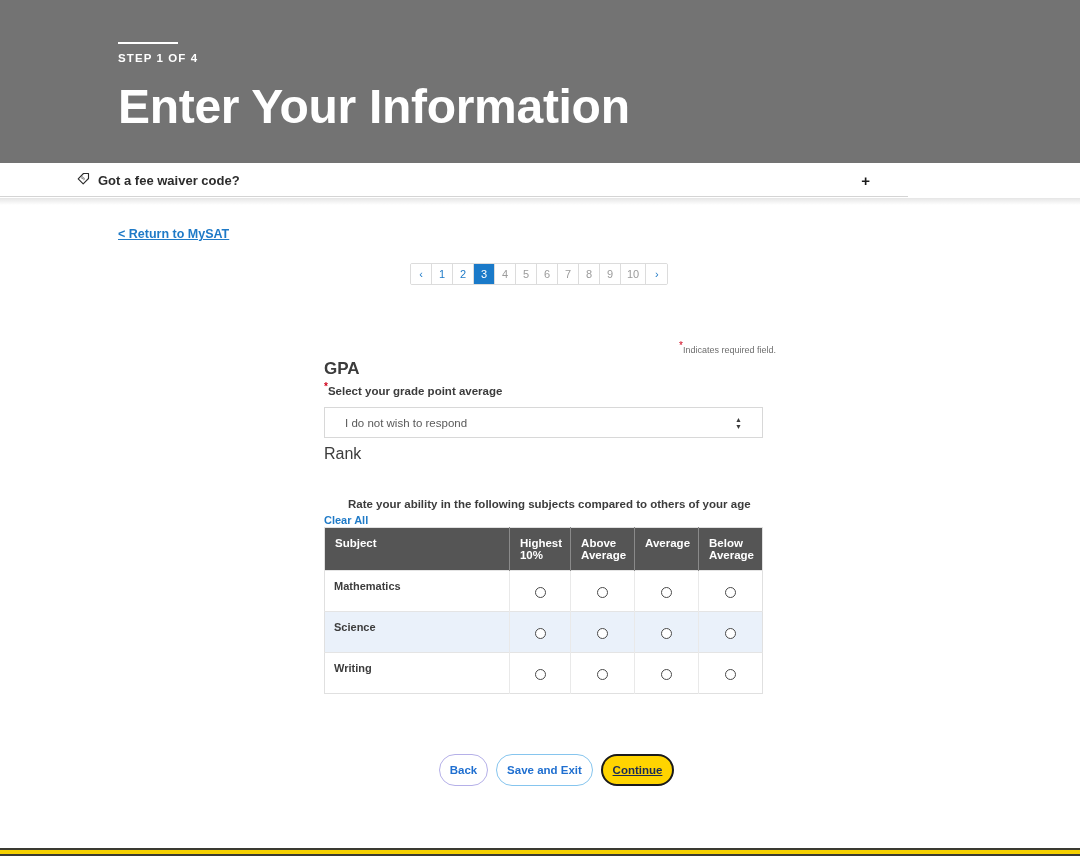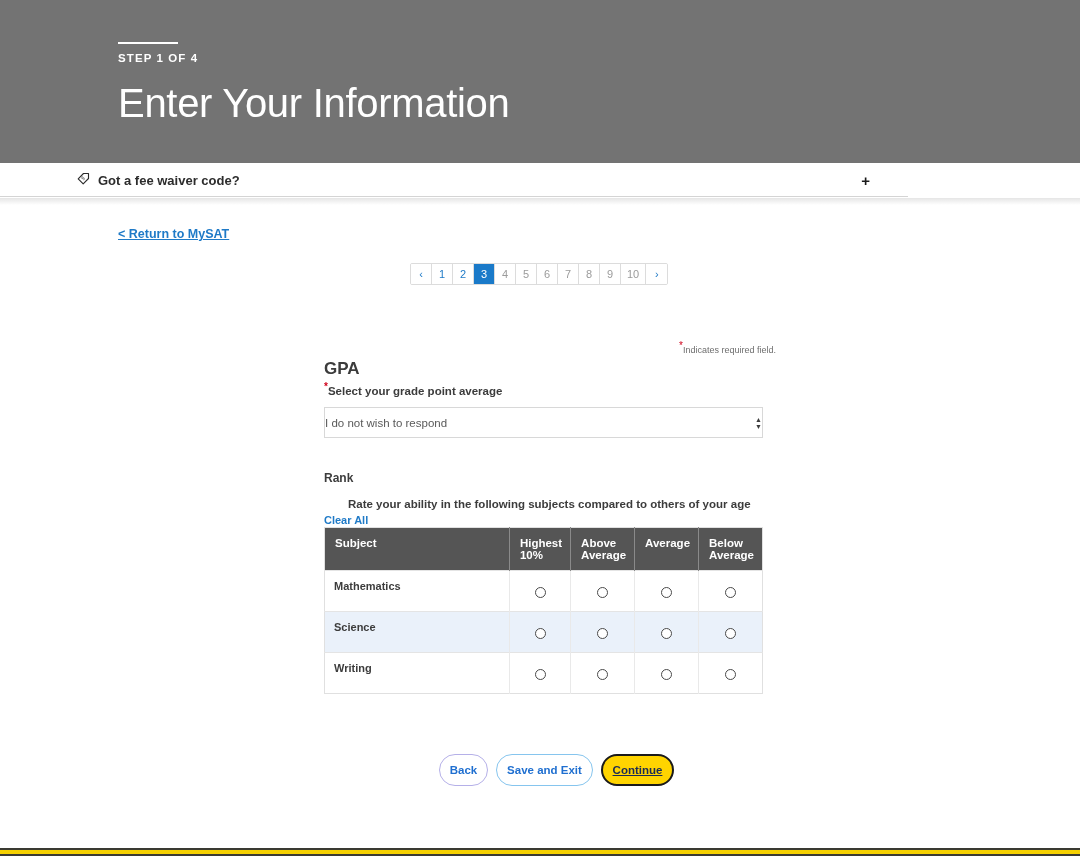--- a/index.html
+++ b/index.html
@@ -23,22 +23,22 @@
     margin-bottom: 8px;
   }
   #step-label {
     color: #ffffff;
     font-size: 11.5px;
     font-weight: bold;
     letter-spacing: 1.1px;
   }
   #hero-title {
     color: #ffffff;
-    font-size: 40px;
-    font-weight: 400;
+    font-size: 48px;
+    font-weight: 700;
     letter-spacing: -0.3px;
     margin-top: 18px;
     line-height: 1.05;
   }
 
   
   #feebar {
     position: absolute; left: 0; top: 163px;
     width: 908px; height: 34px;
     background: #ffffff;
@@ -101,33 +101,33 @@
   }
   #gpa-sublabel {
     position: absolute; left: 324px; top: 385px;
     font-size: 11.5px; font-weight: bold; color: #3c3c3c;
   }
   #gpa-select {
     position: absolute; left: 324px; top: 407px;
     width: 439px; height: 31px;
     border: 1px solid #d8d8d8; background: #fff;
     display: flex; align-items: center;
-    padding: 0 0;
+    padding: 0 20px;
     font-size: 11.5px; color: #5a5a5a;
   }
   #gpa-select-value { flex: 1; }
   .spinner-arrows {
     display: flex; flex-direction: column; align-items: center;
     gap: 2px; color: #3c3c3c;
   }
   .spinner-arrows span { font-size: 7px; line-height: 5px; }
 
   #rank-heading {
-    position: absolute; left: 324px; top: 471px;
-    font-size: 12px; font-weight: bold; color: #3c3c3c;
+    position: absolute; left: 324px; top: 445px;
+    font-size: 16px; font-weight: normal; color: #3c3c3c;
   }
   #rank-sublabel {
     position: absolute; left: 324px; top: 498px;
     font-size: 11.5px; font-weight: bold; color: #3c3c3c; padding-left: 24px;
   }
   #clear-all {
     position: absolute; left: 324px; top: 514px;
     font-size: 11px; font-weight: bold; color: #1f7ac7;
     text-decoration: none;
   }

